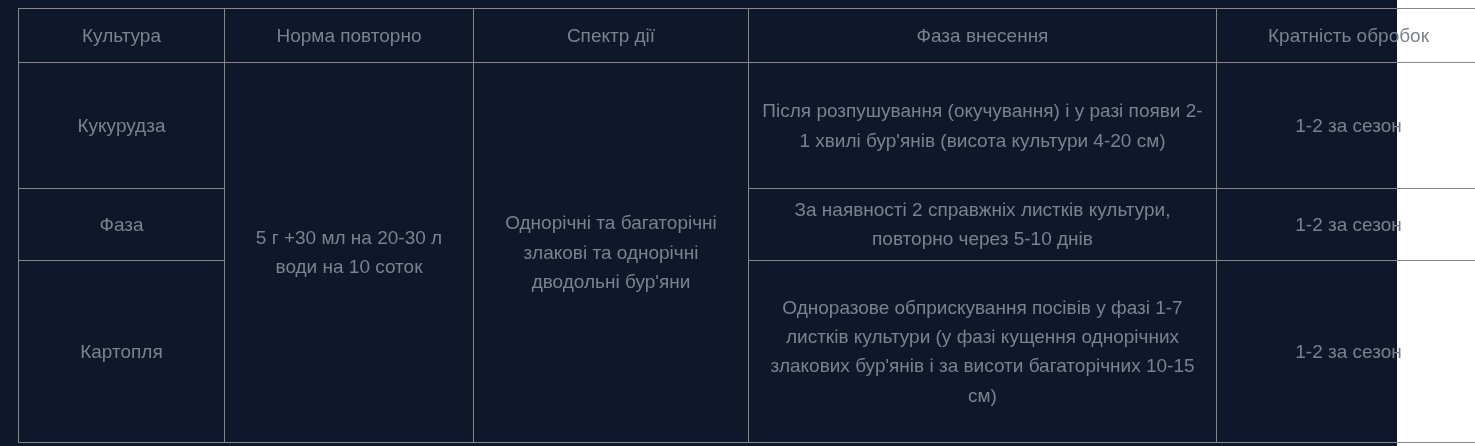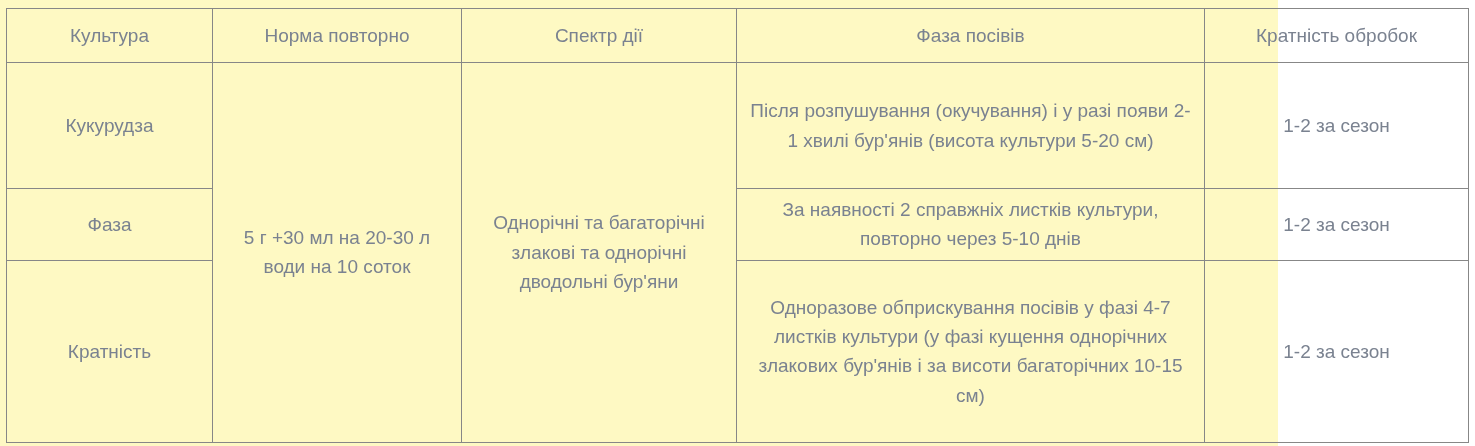--- a/index.html
+++ b/index.html
@@ -2,25 +2,25 @@
 <html><head>
 <meta charset="utf-8">
 <style>
   html, body {
     margin: 0;
     padding: 0;
     background: #ffffff;
     font-family: "Liberation Sans", "DejaVu Sans", sans-serif;
   }
   .page {
-    width: 1278px;
+    width: 1397px;
     height: 446px;
-    background: #fef9c3;
+    background: #0f172a;
     box-sizing: border-box;
-    padding: 8px 6px;
+    padding: 8px 18px;
   }
   table.data-table {
     border-collapse: collapse;
     table-layout: fixed;
     width: 1462px;
     color: #7a8290;
     font-size: 19px;
     line-height: 1.55;
   }
   table.data-table td, table.data-table th {
@@ -52,37 +52,37 @@
         <col class="c2">
         <col class="c3">
         <col class="c4">
         <col class="c5">
     </colgroup>
     <thead>
       <tr class="header-row">
         <th>Культура</th>
         <th>Норма повторно</th>
         <th>Спектр дії</th>
-        <th>Фаза посівів</th>
+        <th>Фаза внесення</th>
         <th>Кратність обробок</th>
       </tr>
     </thead>
     <tbody>
       <tr class="row-potato">
         <td>Кукурудза</td>
         <td rowspan="3">5 г +30 мл на 20-30 л води на 10 соток</td>
         <td rowspan="3">Однорічні та багаторічні злакові та однорічні дводольні бур'яни</td>
-        <td>Після розпушування (окучування) і у разі появи 2-1 хвилі бур'янів (висота культури 5-20 см)</td>
+        <td>Після розпушування (окучування) і у разі появи 2-1 хвилі бур'янів (висота культури 4-20 см)</td>
         <td>1-2 за сезон</td>
       </tr>
       <tr class="row-tomato">
         <td>Фаза</td>
         <td>За наявності 2 справжніх листків культури, повторно через 5-10 днів</td>
         <td>1-2 за сезон</td>
       </tr>
       <tr class="row-corn">
-        <td>Кратність</td>
-        <td>Одноразове обприскування посівів у фазі 4-7 листків культури (у фазі кущення однорічних злакових бур'янів і за висоти багаторічних 10-15 см)</td>
+        <td>Картопля</td>
+        <td>Одноразове обприскування посівів у фазі 1-7 листків культури (у фазі кущення однорічних злакових бур'янів і за висоти багаторічних 10-15 см)</td>
         <td>1-2 за сезон</td>
       </tr>
     </tbody>
   </table>
 </div>
 
 </body></html>

